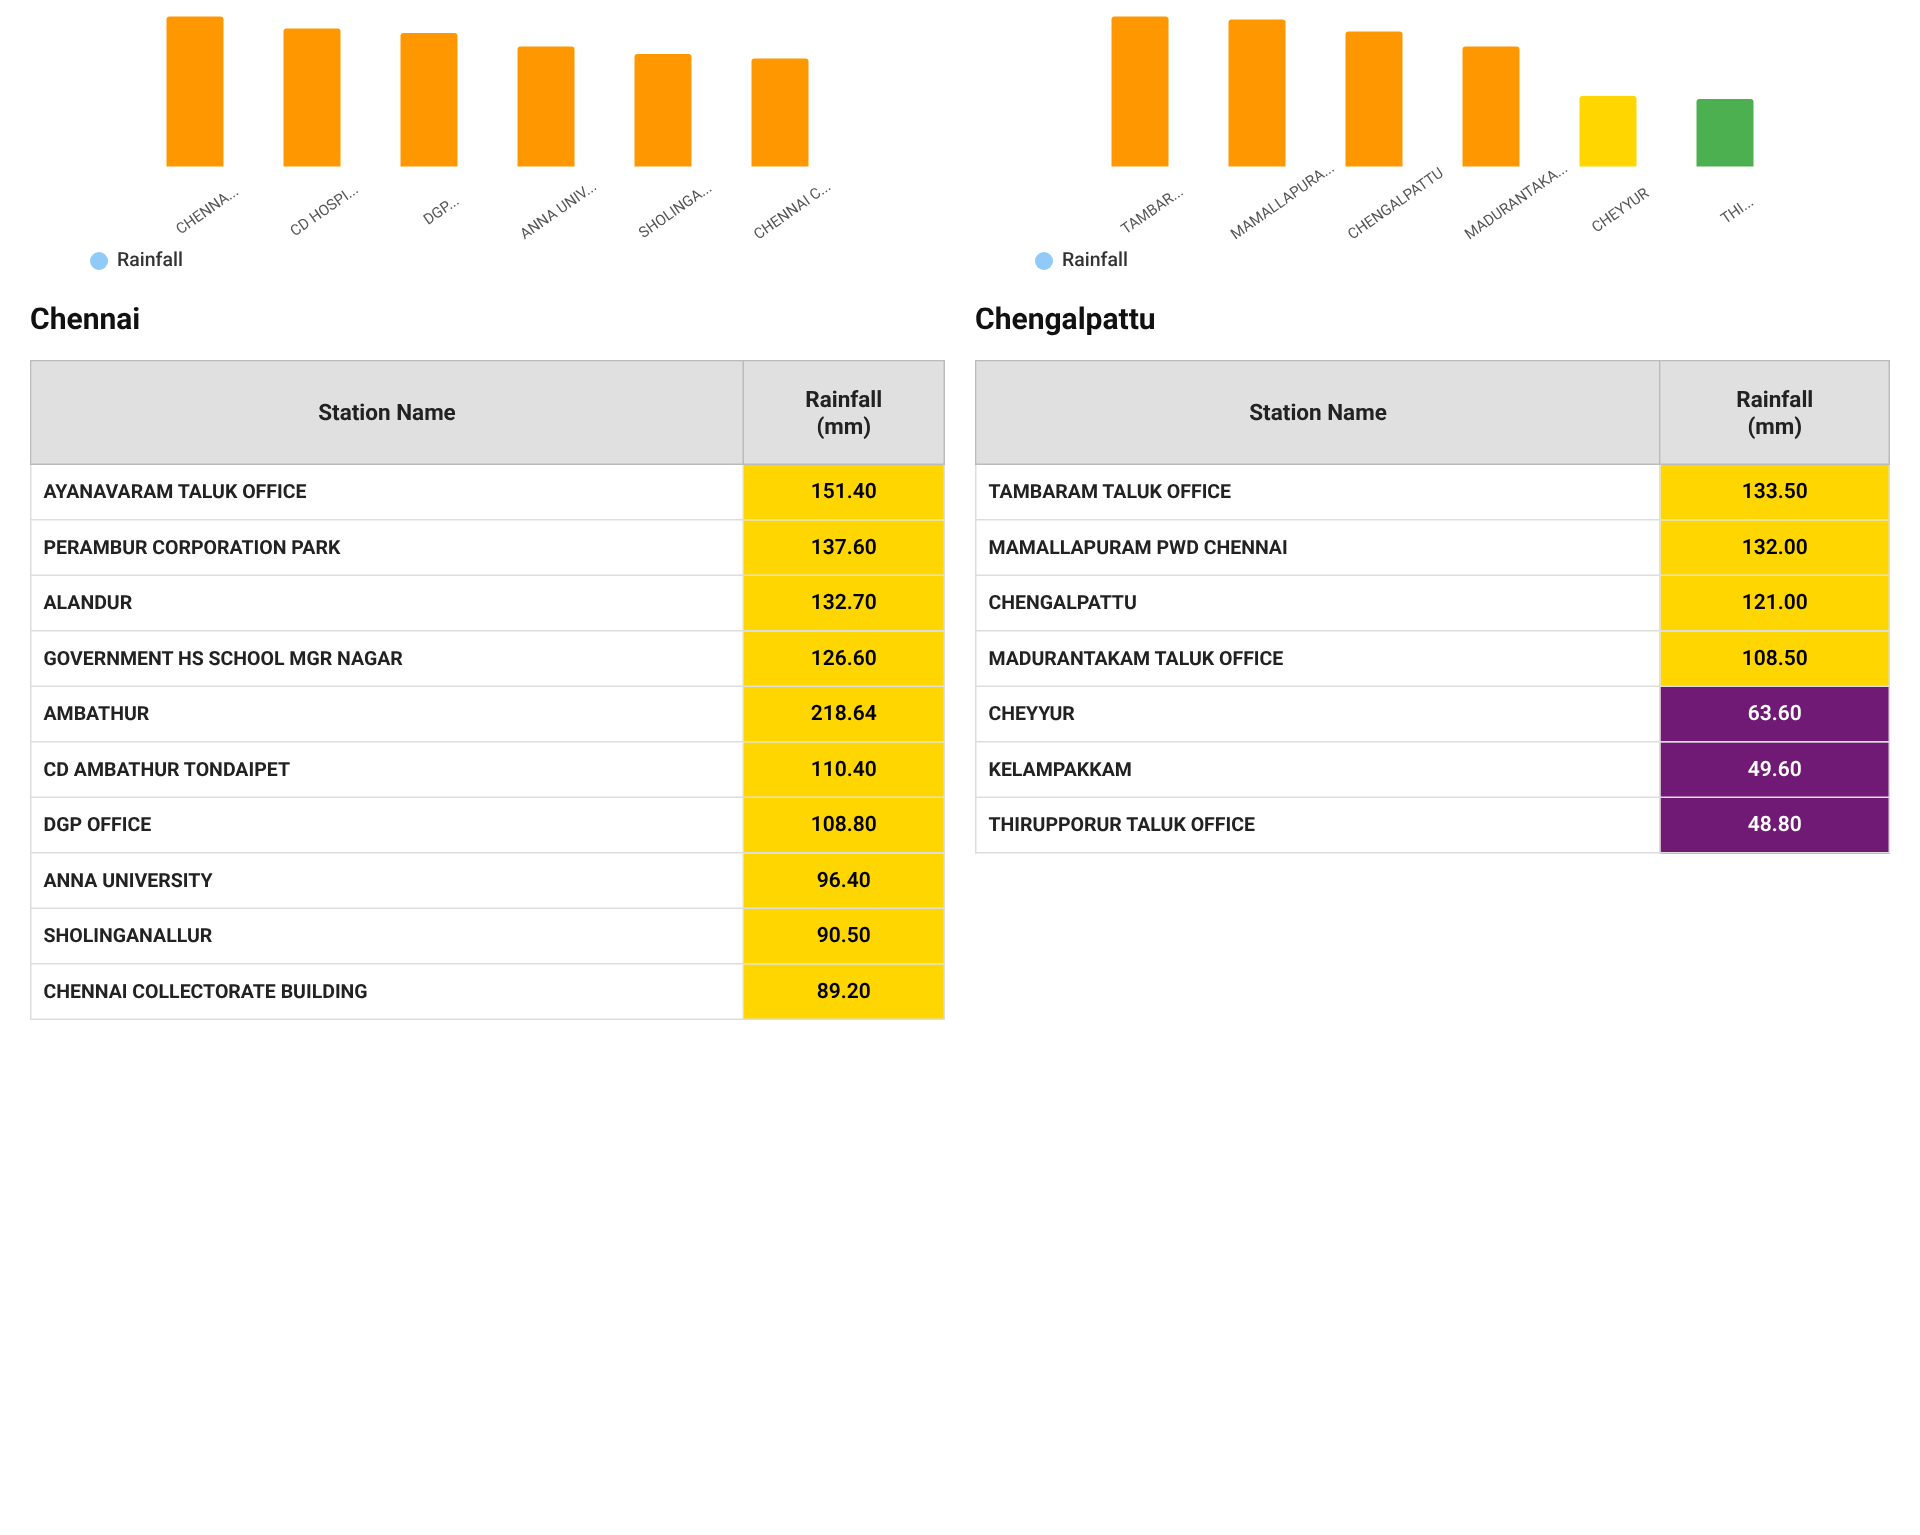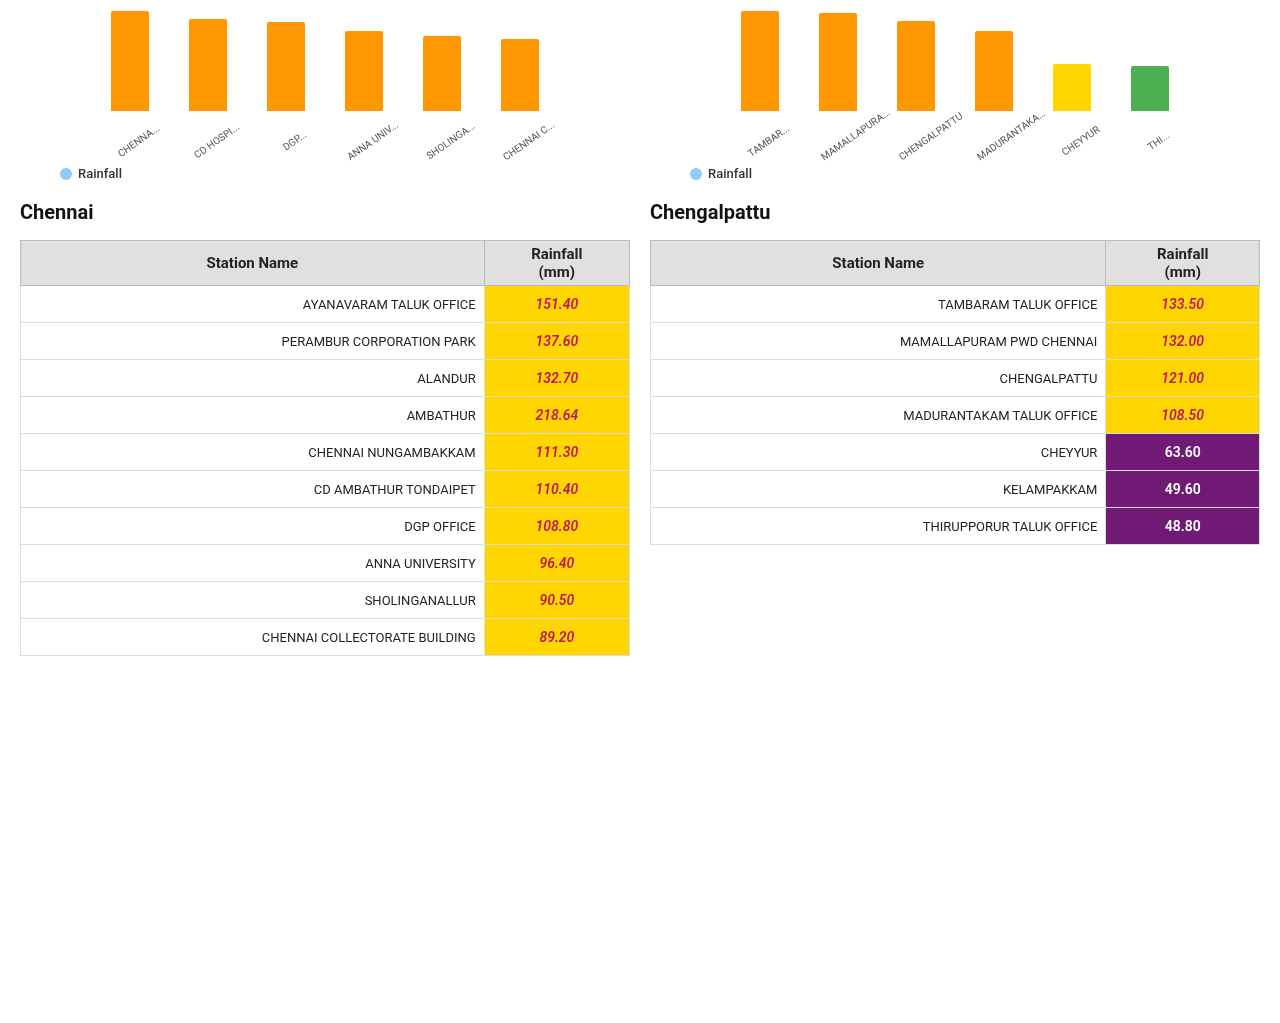--- a/index.html
+++ b/index.html
@@ -111,48 +111,49 @@
       width: 100%;
       border-collapse: collapse;
       border: 1px solid #bbb;
     }
 
     thead tr {
       background: #e0e0e0;
     }
 
     thead th {
-      padding: 4px 10px;
+      padding: 16px 10px;
       font-weight: 700;
       font-size: 15px;
       border: 1px solid #bbb;
       text-align: center;
     }
 
     tbody tr {
       background: #fff;
     }
 
     tbody td {
       padding: 10px 8px;
       border: 1px solid #ddd;
       text-align: center;
       font-size: 13px;
     }
 
     tbody td.station-name {
-      text-align: right;
+      text-align: left;
+      font-weight: bold;
     }
 
     tbody td.rainfall-value {
       font-weight: 600;
       font-size: 14px;
     }
 
-    .color-yellow { background-color: #FFD600; color: #be185d; font-style: italic; }
+    .color-yellow { background-color: #FFD600; color: #000000; }
     .color-green  { background-color: #701a75; color: #fff; }
   </style>
 </head>
 <body>
 
 <div class="page-container">
 
   <div class="charts-row">
 
     <div class="chart-section">
@@ -242,26 +243,26 @@
             </tr>
             <tr>
               <td class="station-name">PERAMBUR CORPORATION PARK</td>
               <td class="rainfall-value color-yellow">137.60</td>
             </tr>
             <tr>
               <td class="station-name">ALANDUR</td>
               <td class="rainfall-value color-yellow">132.70</td>
             </tr>
             <tr>
+              <td class="station-name">GOVERNMENT HS SCHOOL MGR NAGAR</td>
+              <td class="rainfall-value color-yellow">126.60</td>
+            </tr>
+            <tr>
               <td class="station-name">AMBATHUR</td>
               <td class="rainfall-value color-yellow">218.64</td>
-            </tr>
-            <tr>
-              <td class="station-name">CHENNAI NUNGAMBAKKAM</td>
-              <td class="rainfall-value color-yellow">111.30</td>
             </tr>
             <tr>
               <td class="station-name">CD AMBATHUR TONDAIPET</td>
               <td class="rainfall-value color-yellow">110.40</td>
             </tr>
             <tr>
               <td class="station-name">DGP OFFICE</td>
               <td class="rainfall-value color-yellow">108.80</td>
             </tr>
             <tr>

